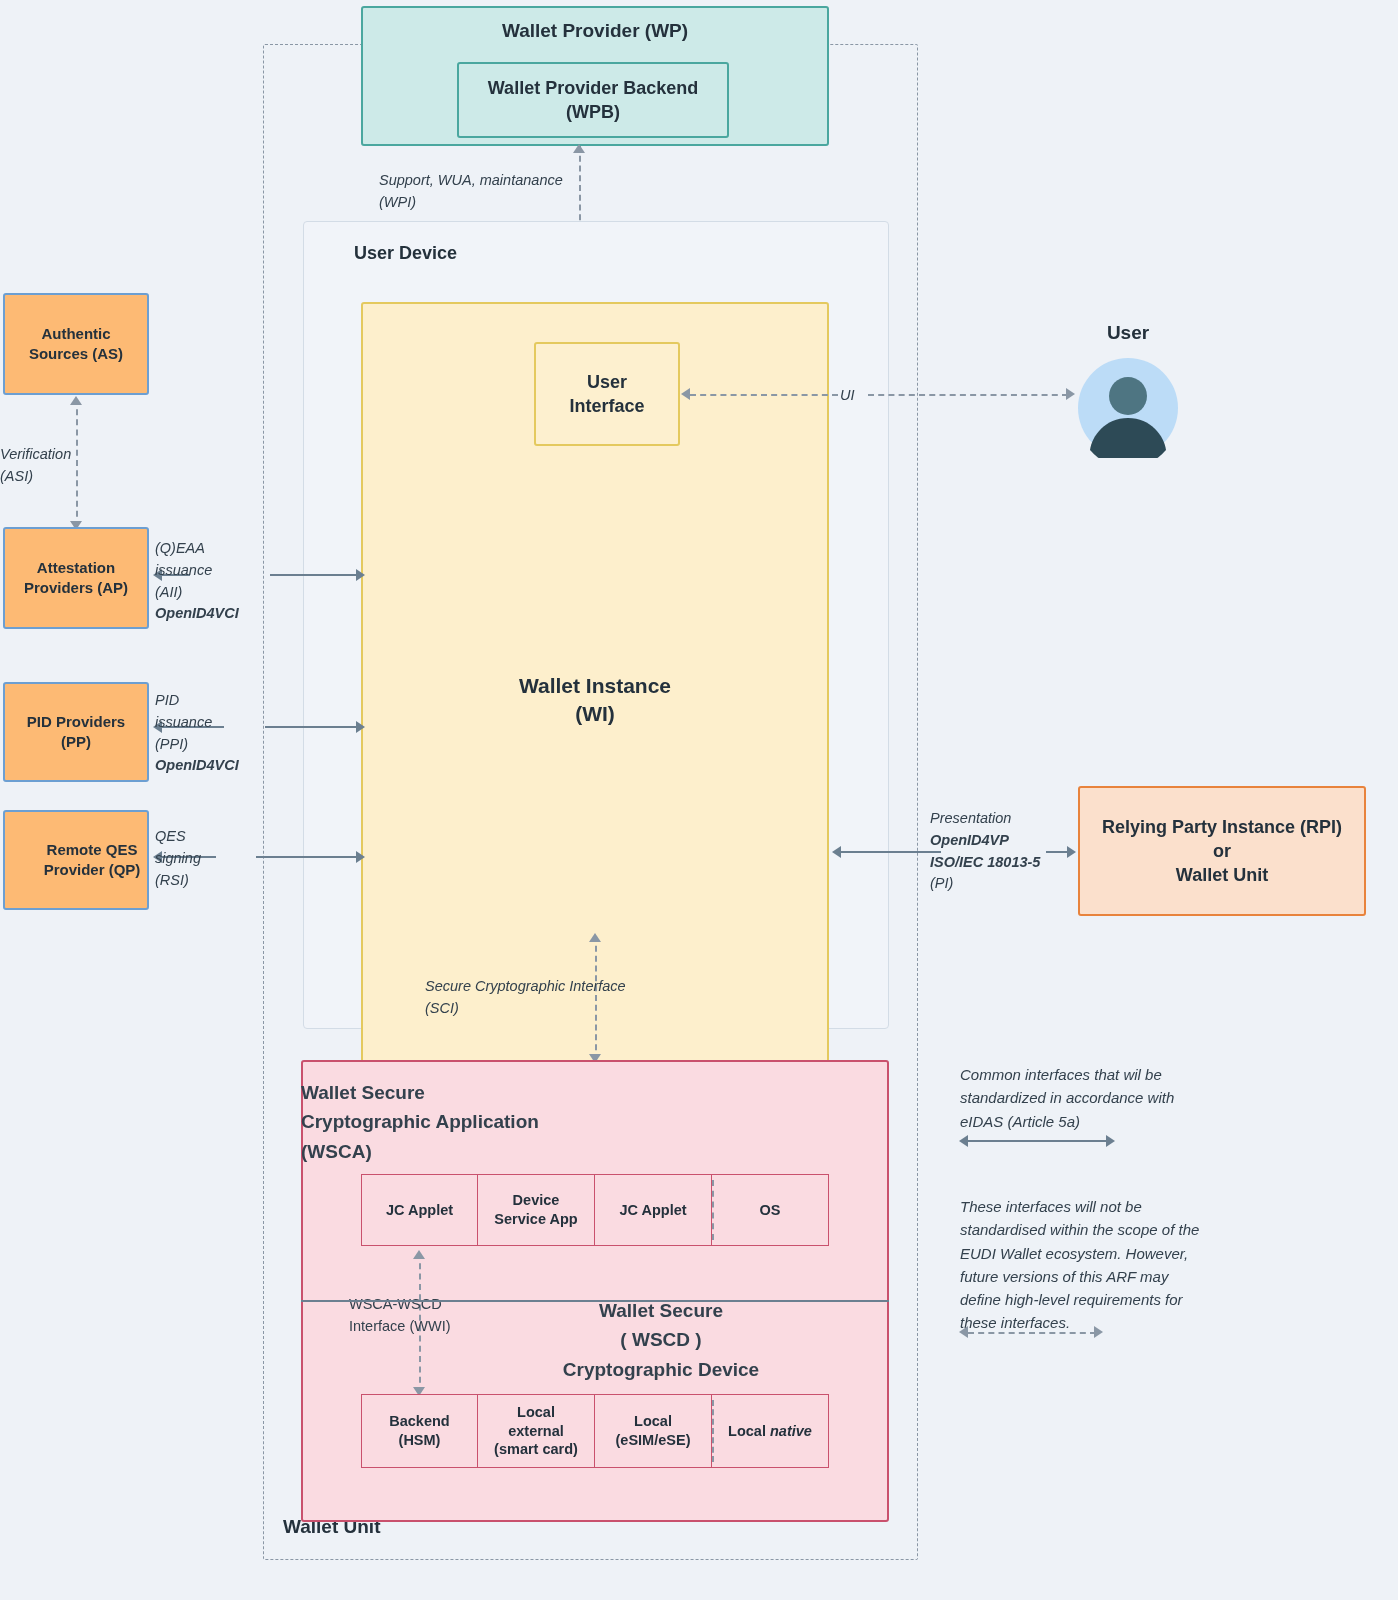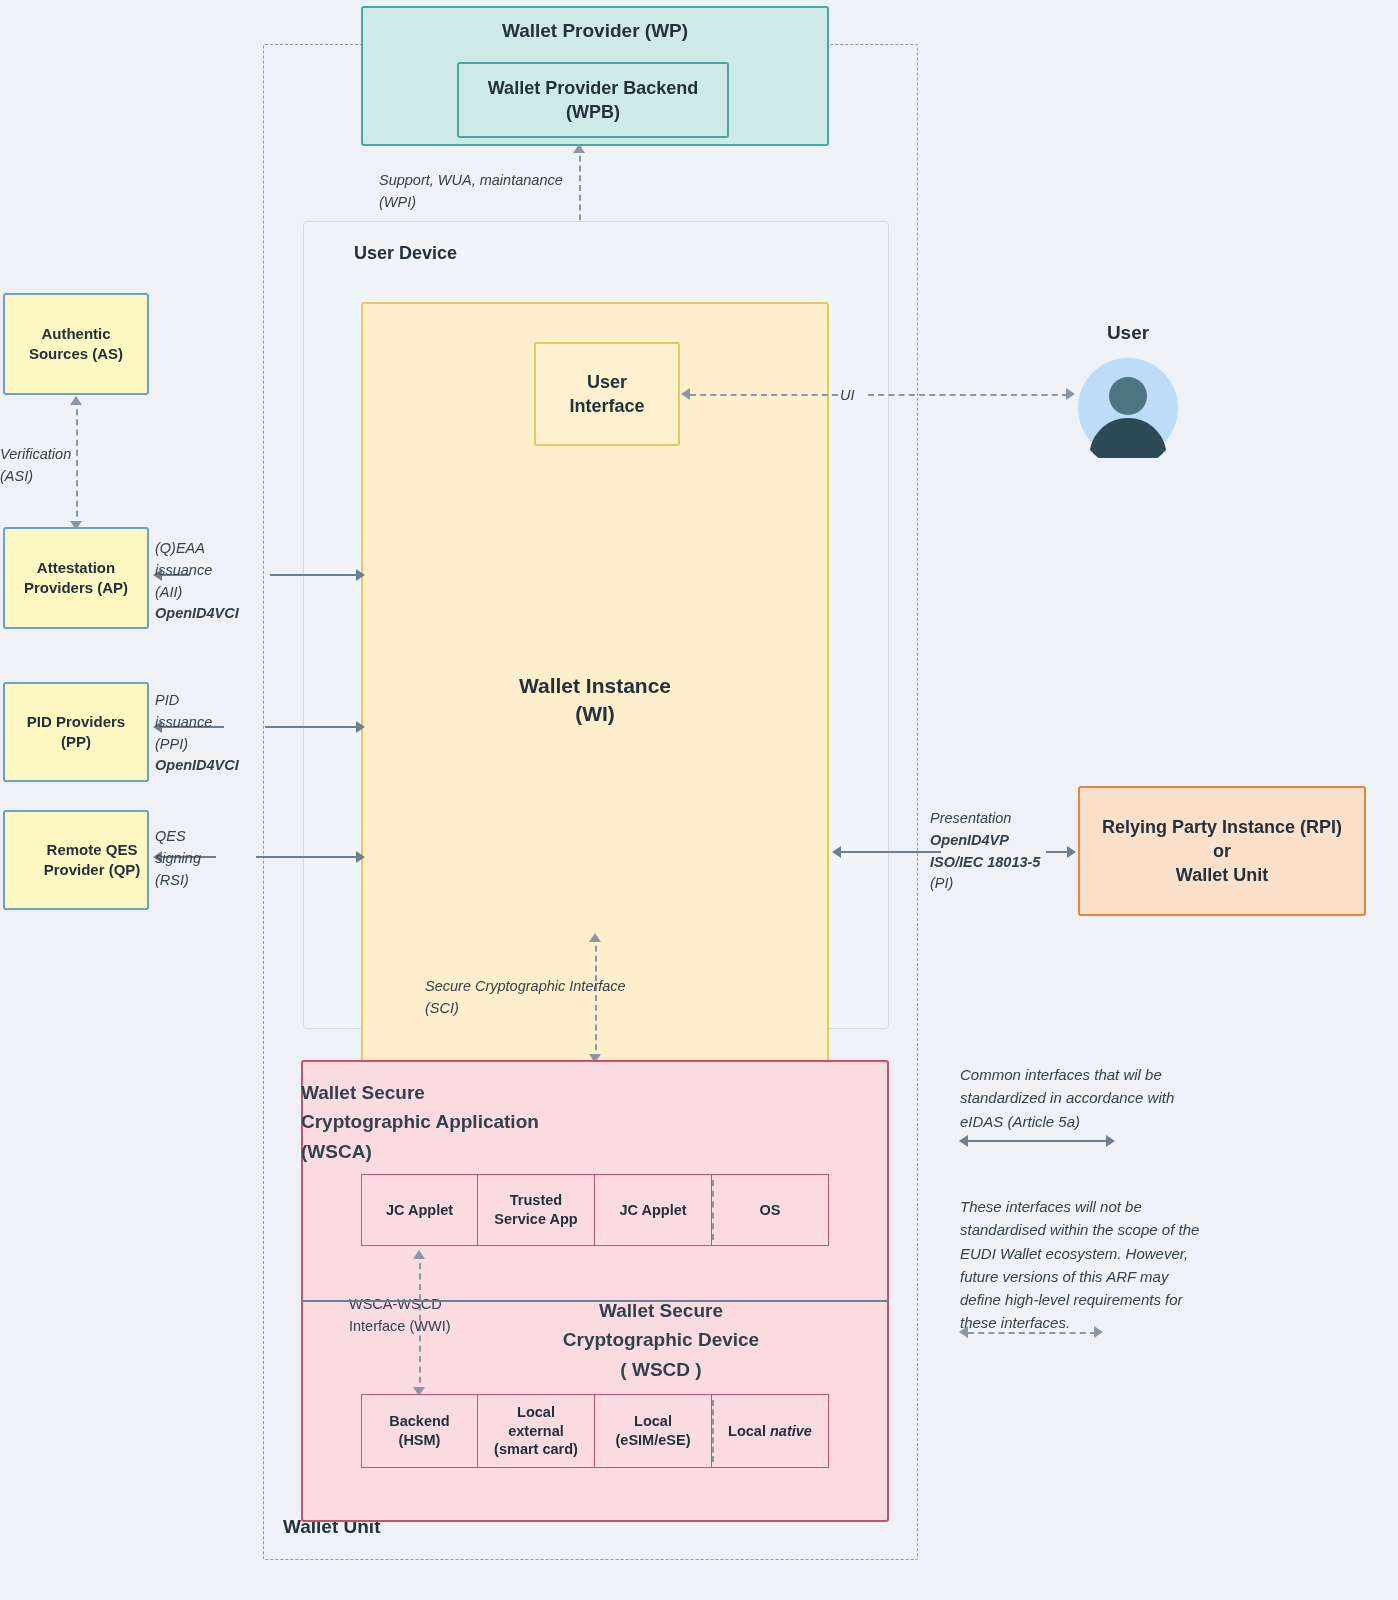--- a/index.html
+++ b/index.html
@@ -23,21 +23,21 @@
     font-weight:bold;
     line-height:1.35;
     border-radius:3px;
   }
   .box .ln { display:block; white-space:nowrap; }
 
   
   .teal  { background:#cdeae8; border:2px solid #4aa79f; }
   .teal2 { background:#cdeae8; border:2px solid #4aa79f; }
   
-  .blue  { background:#fef9c3; border:2px solid #6c9fd2; }
+  .blue  { background:#fdba74; border:2px solid #6c9fd2; }
   
   .yellow{ background:#fdefcc; border:2px solid #e4c95e; }
   .yellow2{ background:#fdf0cf; border:2px solid #e4c95e; }
   
   .orange{ background:#fbe0cc; border:2px solid #e8833c;text-align:right; }
   
   .pink  { background:#fadbe1; border:2px solid #c9516d; }
 
   
   .wallet-unit-bound {
@@ -269,21 +269,21 @@
     <span class="reg">Wallet Secure</span>
     <span class="reg">Cryptographic Application</span>
     <span class="reg">(WSCA)</span>
   </div>
 
   <div class="seg-row" style="left:361px; top:1174px; width:468px; height:72px;">
     <div class="seg" style="width:117px;">
       <span class="ln">JC Applet</span>
     </div>
     <div class="seg" style="width:117px;">
-      <span class="ln">Trusted</span>
+      <span class="ln">Device</span>
       <span class="ln">Service App</span>
     </div>
     <div class="seg" style="width:117px;">
       <span class="ln">JC Applet</span>
     </div>
     <div class="seg" style="width:117px;">
       <span class="ln">OS</span>
     </div>
   </div>
   <div class="seg-divider" style="left:712px; top:1180px; height:60px;"></div>
@@ -293,22 +293,22 @@
   <div class="arrow ar-down" style="left:413px; top:1387px;"></div>
   <div class="conn-label" style="left:349px; top:1294px; width:140px; font-style:normal; font-size:14.5px;">
     <span class="reg">WSCA-WSCD</span>
     <span class="reg">Interface (WWI)</span>
   </div>
 
   <div class="wscd-rule" style="left:301px; top:1300px; width:588px;"></div>
 
   <div class="conn-label" style="left:451px; top:1296px; width:420px; font-style:normal; font-weight:bold; font-size:19px; line-height:1.55; text-align:center;">
     <span class="reg">Wallet Secure</span>
+    <span class="reg">( WSCD )</span>
     <span class="reg">Cryptographic Device</span>
-    <span class="reg">( WSCD )</span>
   </div>
 
   <div class="seg-row" style="left:361px; top:1394px; width:468px; height:74px;">
     <div class="seg" style="width:117px;">
       <span class="ln">Backend</span>
       <span class="ln">(HSM)</span>
     </div>
     <div class="seg" style="width:117px;">
       <span class="ln">Local</span>
       <span class="ln">external</span>

